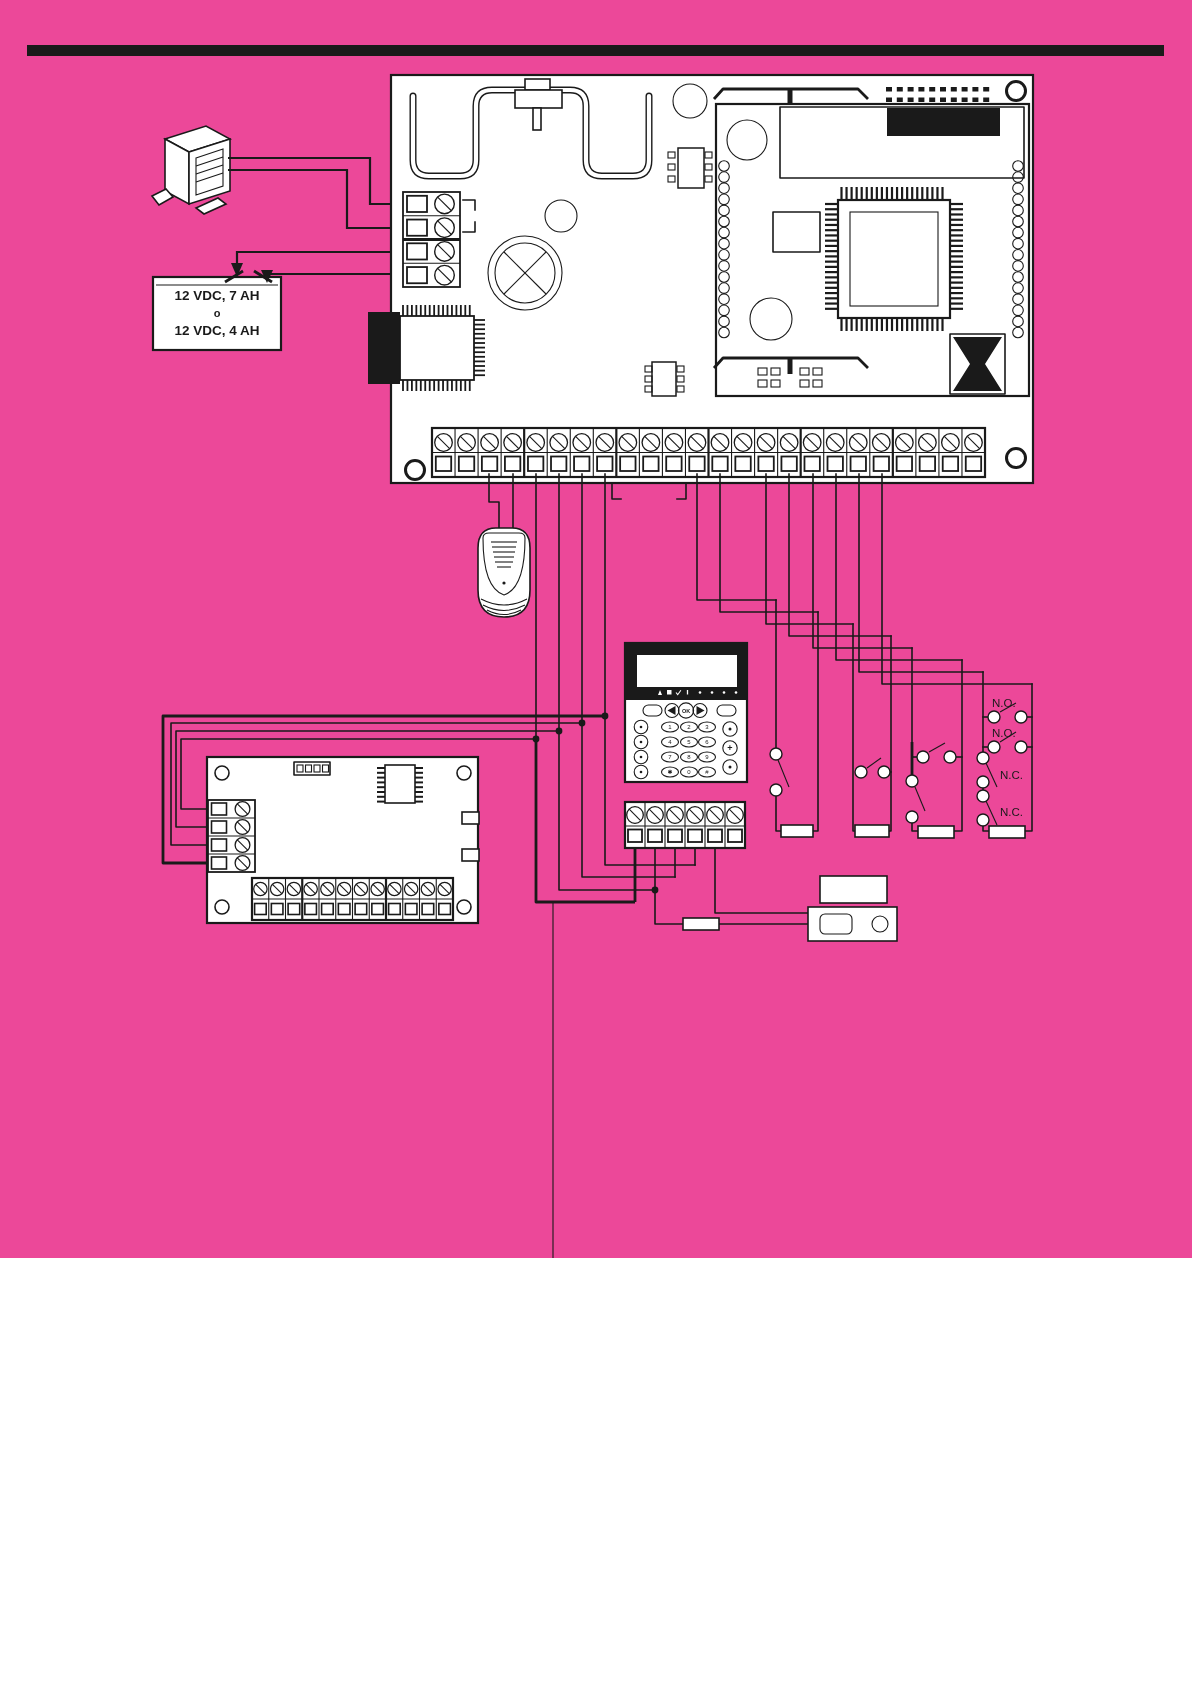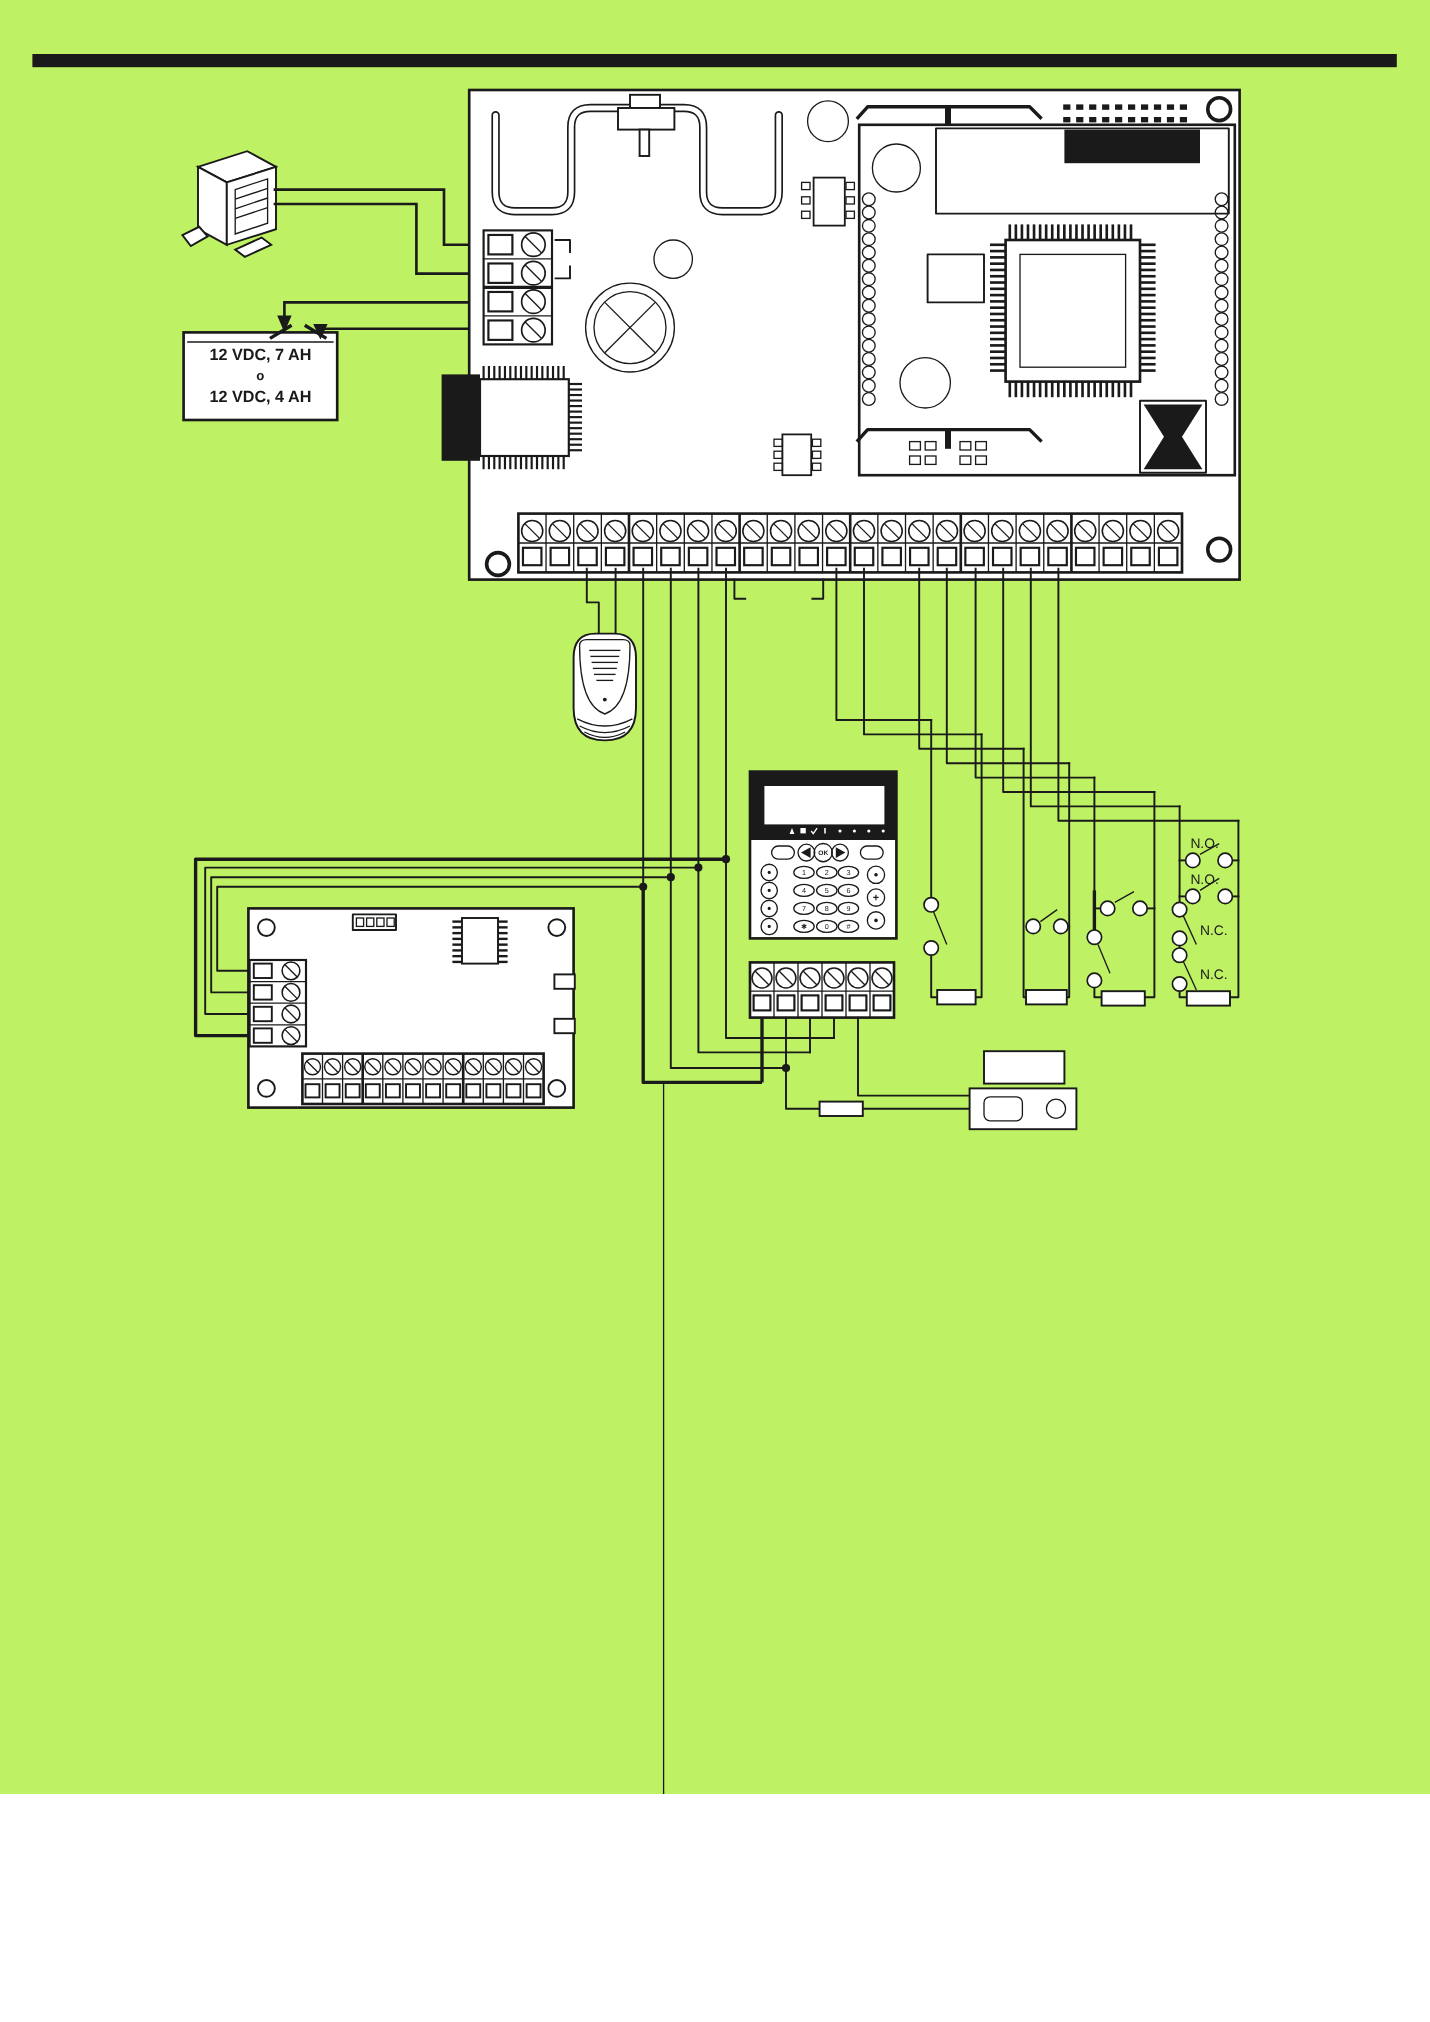--- a/index.html
+++ b/index.html
@@ -1,16 +1,16 @@
 <!DOCTYPE html>
 <html><head>
 <meta charset="utf-8">
 <style>
   html,body{margin:0;padding:0;background:#fff;}
-  .page{position:relative;width:1192px;height:1495px;background:#bef264;font-family:"Liberation Sans",sans-serif;}
+  .page{position:relative;width:1192px;height:1258px;background:#ec4899;font-family:"Liberation Sans",sans-serif;}
   svg{display:block;}
   .s{stroke:#1a1a1a;fill:none;stroke-width:1.6;stroke-linejoin:round;stroke-linecap:square;}
   .s1{stroke:#1a1a1a;fill:none;stroke-width:1.1;}
   .s2{stroke:#1a1a1a;fill:none;stroke-width:2.2;}
   .s3{stroke:#1a1a1a;fill:none;stroke-width:2.8;stroke-linejoin:round;}
   .ink{fill:#1a1a1a;stroke:none;}
   .wf{fill:#fff;stroke:#1a1a1a;stroke-width:1.6;}
   .wf2{fill:#fff;stroke:#1a1a1a;stroke-width:2.2;}
   .tube{stroke:#1a1a1a;fill:none;stroke-width:7;stroke-linecap:round;stroke-linejoin:round;}
   .tubein{stroke:#fff;fill:none;stroke-width:4.2;stroke-linecap:round;stroke-linejoin:round;}

